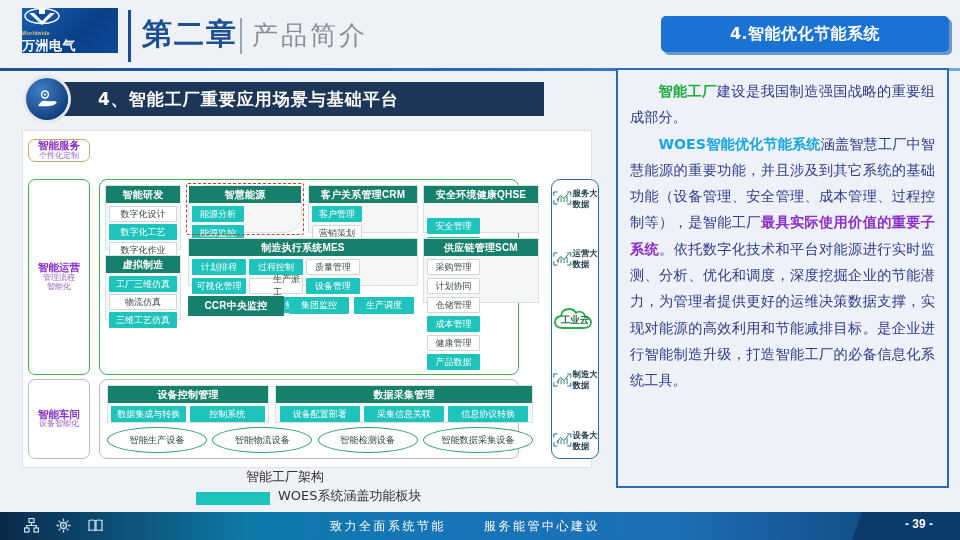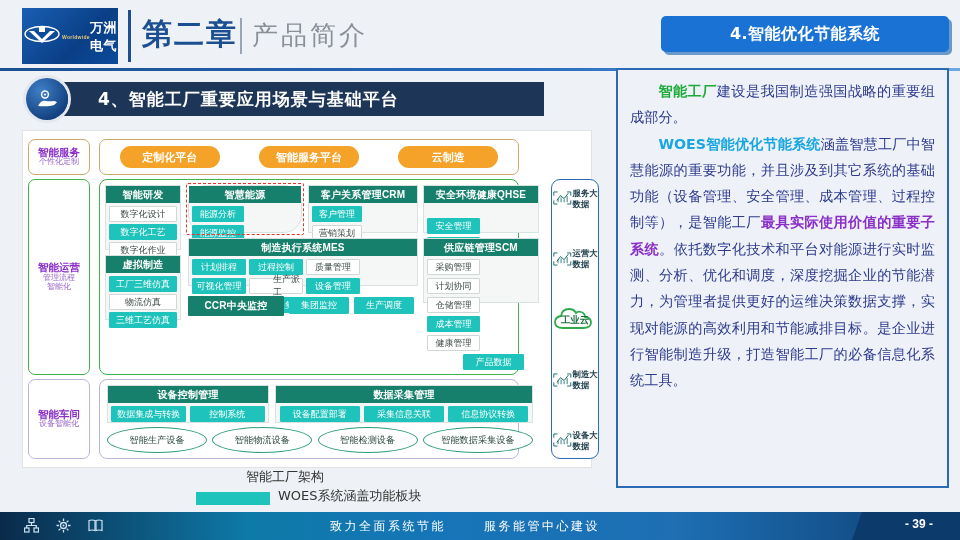--- a/index.html
+++ b/index.html
@@ -9,24 +9,24 @@
     background:#eef1f5;
     position:relative;
   }
 
   
   #header-bar{
     position:absolute; left:0; top:0; width:960px; height:72px;
     background:linear-gradient(180deg,#eef1f5 0%, #eef1f5 100%);
   }
   #logo-box{
-    position:absolute; left:22px; top:8px; width:96px; height:56px;
+    position:absolute; left:22px; top:8px; width:96px; height:45px;
     background:#0b4a9b;
     background-image:linear-gradient(135deg,#1a5fb4 0%,#0a3f86 60%,#0b4a9b 100%);
-    display:flex; flex-direction:row; align-items:center; justify-content:center;
+    display:flex; flex-direction:column; align-items:flex-start; justify-content:center;
     color:#fff;
   }
   #logo-box .mark{ width:40px;height:22px;position:relative; }
   #logo-box .mark svg{ display:block; }
   #logo-box .en{ font-size:5px; letter-spacing:.3px; color:#e8c77a; margin-top:1px; font-weight:bold;}
   #logo-box .cn{ font-size:13px; font-weight:bold; letter-spacing:.5px; margin-top:1px;}
   #header-divider{
     position:absolute; left:128px; top:10px; width:3px; height:52px; background:#1b4f91;
   }
   #chapter-title{
@@ -223,41 +223,36 @@
   <p>
     <span class="hl-green">智能工厂</span><span>建设是我国制造强国战略的重要组成部分。</span>
   </p>
   <p>
     <span class="hl-cyan">WOES智能优化节能系统</span><span>涵盖智慧工厂中智慧能源的重要功能，并且涉及到其它系统的基础功能（设备管理、安全管理、成本管理、过程控制等），是智能工厂</span><span class="hl-purple">最具实际使用价值的重要子系统</span><span>。依托数字化技术和平台对能源进行实时监测、分析、优化和调度，深度挖掘企业的节能潜力，为管理者提供更好的运维决策数据支撑，实现对能源的高效利用和节能减排目标。是企业进行智能制造升级，打造智能工厂的必备信息化系统工具。</span>
   </p>
 </div>
 
 <div id="diagram">
 
-  <div class="lyr-label" style="left:5px;top:8px;width:62px;height:36px;border:1.5px solid #c8a96a;">
+  <div class="lyr-label" style="left:5px;top:8px;width:62px;height:23px;border:1.5px solid #c8a96a;">
     <div class="big">智能服务</div>
     <div class="small">个性化定制</div>
   </div>
 
   <div class="lyr-label" style="left:5px;top:48px;width:62px;height:196px;border:1.5px solid #3fb24a;">
     <div class="big">智能运营</div>
     <div class="small" style="white-space:pre-line;">管理流程
 智能化</div>
   </div>
 
   <div class="lyr-label" style="left:5px;top:248px;width:62px;height:80px;border:1.5px solid #b9b6de;">
     <div class="big">智能车间</div>
     <div class="small">设备智能化</div>
   </div>
 
-  <div class="platform-row">
-    <div class="plat-btn">定制化平台</div>
-    <div class="plat-btn">智能服务平台</div>
-    <div class="plat-btn">云制造</div>
-  </div>
 
   <div class="mid-area"></div>
 
   <div class="card" style="left:82px;top:54px;width:76px;height:65px;">
     <div class="card-hd">智能研发</div>
     <div class="chips" style="flex-direction:column;gap:2px;">
       <div class="chip" style="width:68px;text-align:right;">数字化设计</div>
       <div class="chip woes" style="width:68px;">数字化工艺</div>
       <div class="chip" style="width:68px;">数字化作业</div>
     </div>
@@ -317,21 +312,21 @@
   </div>
 
   <div class="card" style="left:400px;top:107px;width:116px;height:65px;">
     <div class="card-hd">供应链管理SCM</div>
     <div class="chips">
       <div class="chip" style="width:53px;">采购管理</div>
       <div class="chip" style="width:53px;">计划协同</div>
       <div class="chip" style="width:53px;">仓储管理</div>
       <div class="chip woes" style="width:53px;">成本管理</div>
       <div class="chip" style="width:53px;">健康管理</div>
-      <div class="chip woes" style="width:61px;margin-left:36px;">产品数据</div>
+      <div class="chip woes" style="width:53px;">产品数据</div>
     </div>
   </div>
 
   <div class="card" style="left:165px;top:160px;width:230px;height:29px;border:none;background:transparent;">
     <div style="display:flex;gap:5px;align-items:center;height:100%;">
       <div class="card-hd" style="width:96px;height:20px;border-radius:1px;">CCR中央监控</div>
       <div class="chip woes" style="width:60px;height:17px;">集团监控</div>
       <div class="chip woes" style="width:60px;height:17px;">生产调度</div>
     </div>
   </div>

